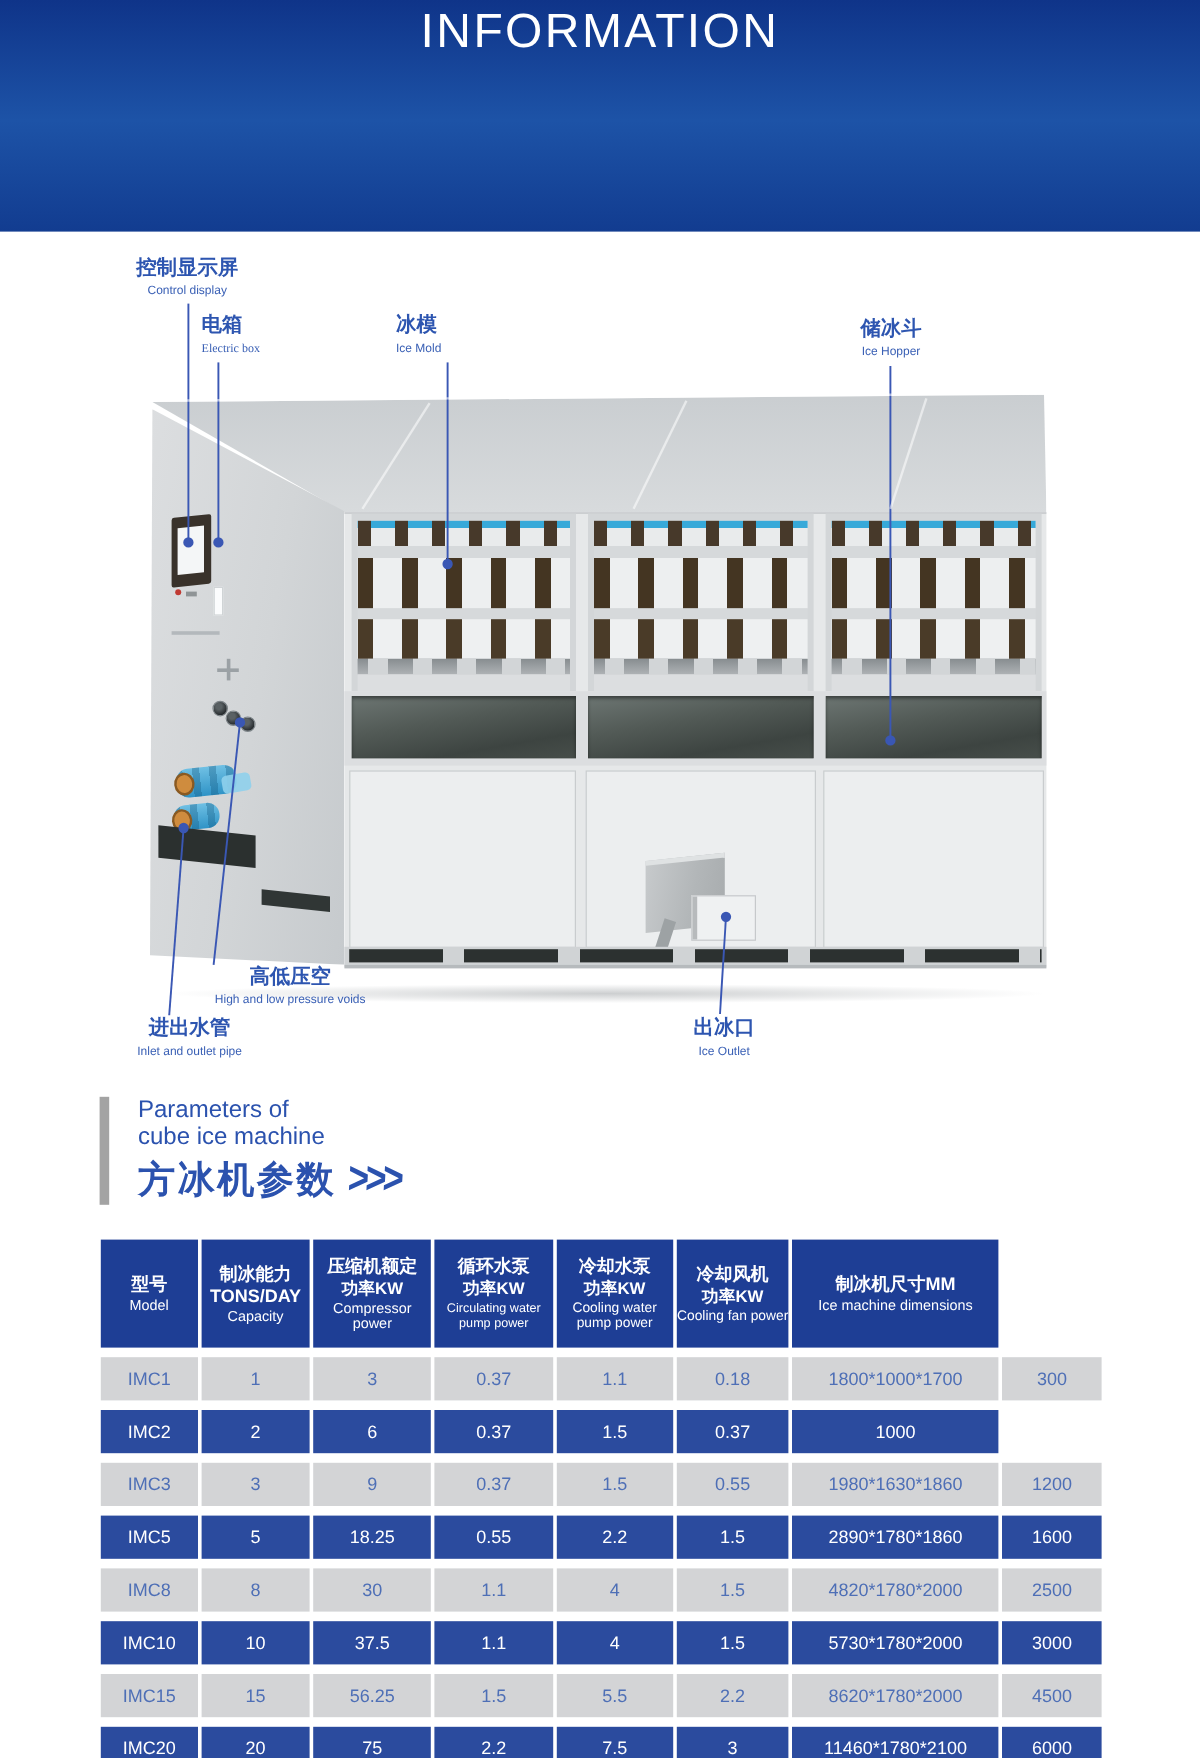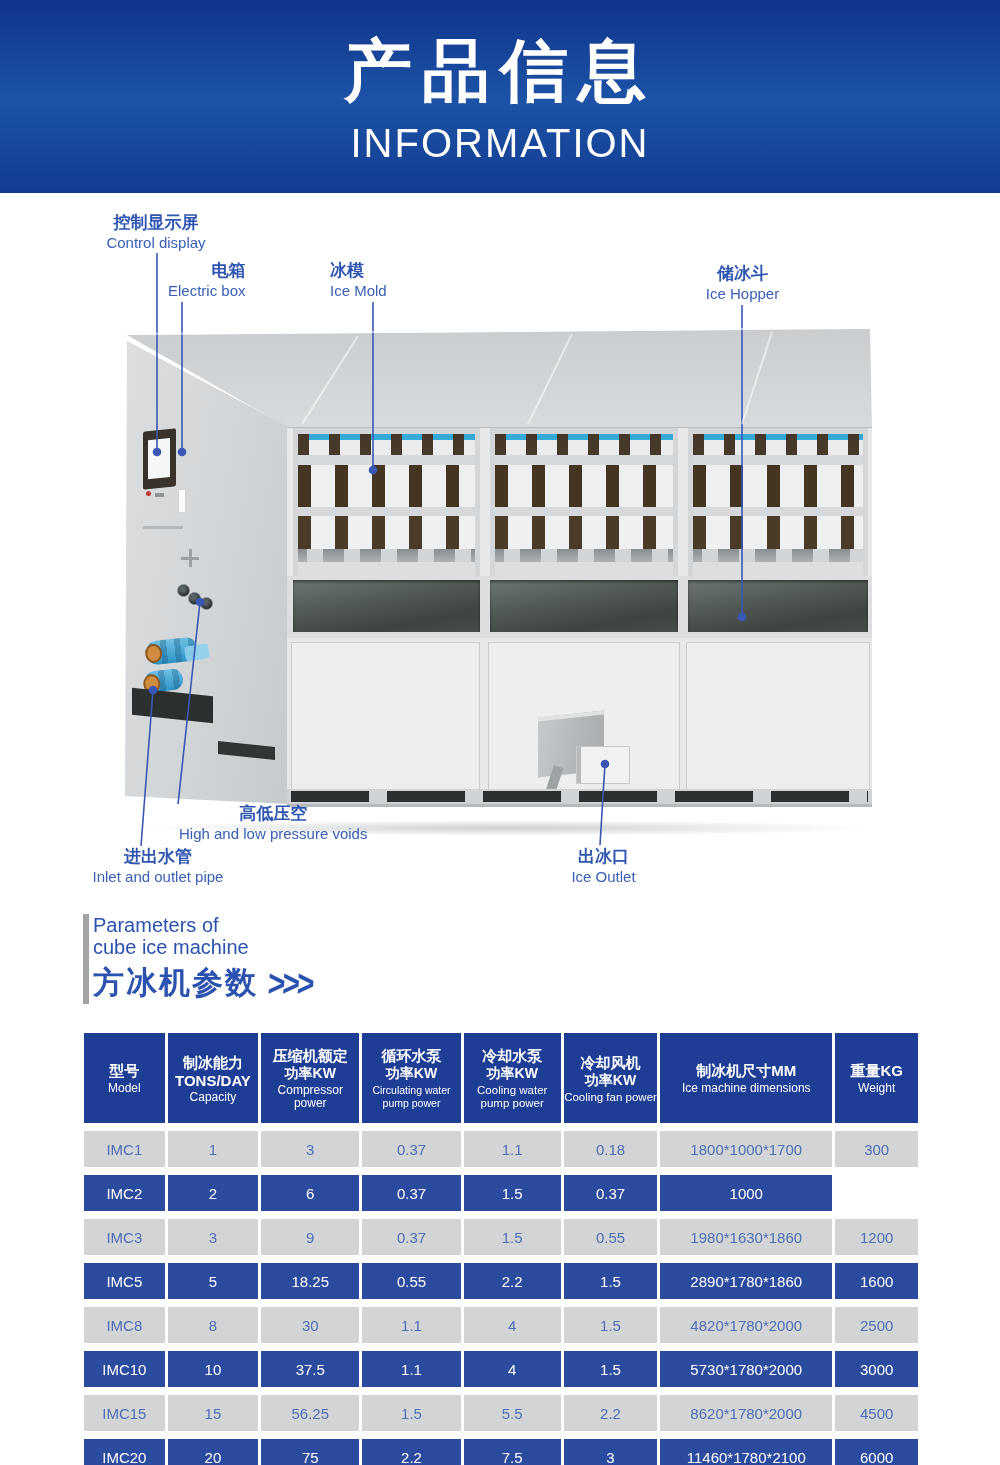--- a/index.html
+++ b/index.html
@@ -84,32 +84,32 @@
     box-shadow:inset 0 4px 0 #dfe2e3;transform:skewY(-6deg);}
   .outlet-leg{position:absolute;left:262px;top:338px;width:10px;height:30px;background:#9da2a4;transform:rotate(18deg);}
   .outlet-front{position:absolute;left:289px;top:318px;width:52px;height:36px;background:#eff1f2;
     border:1px solid #c6c9cb;box-shadow:inset 4px 0 0 #b7babc;}
   .machine-shadow{position:absolute;left:135px;top:820px;width:740px;height:16px;
     background:radial-gradient(ellipse at 50% 50%,rgba(110,116,120,.35),rgba(255,255,255,0) 70%);}
 
   
   .callout{position:absolute;line-height:19px;}
   .c-zh{font-size:17px;font-weight:700;color:#2d55b0;}
-  .c-en{font-size:15px;font-weight:400;color:#3a60b5;margin-top:1px;}
+  .c-en{font-size:10px;font-weight:400;color:#3a60b5;margin-top:1px;}
   #co-control{left:91px;top:213px;width:130px;text-align:center;}
-  #co-electric{left:168px;top:261px;text-align:right;}
+  #co-electric{left:168px;top:261px;text-align:left;font-family:Liberation Serif, serif;}
   #co-mold{left:330px;top:261px;width:84px;text-align:left;}
   #co-hopper{left:685px;top:264px;width:115px;text-align:center;}
   #co-pressure{left:179px;top:804px;text-align:center;}
   #co-inlet{left:84px;top:847px;width:148px;text-align:center;}
   #co-outlet{left:556px;top:847px;width:95px;text-align:center;}
   #diagram-lines{position:absolute;left:0;top:0;width:1000px;height:905px;pointer-events:none;}
 
   
-  #section-title{position:absolute;left:83px;top:914px;padding-left:4px;border-left:6px solid #a3a3a3;}
+  #section-title{position:absolute;left:83px;top:914px;padding-left:24px;border-left:8px solid #a3a3a3;}
   .st-en{font-size:20px;color:#2b52ae;line-height:22px;}
   .st-zh-row{display:flex;align-items:center;gap:10px;margin-top:4px;}
   .st-zh{font-size:31px;font-weight:700;color:#2b52ae;letter-spacing:2px;}
   .chevrons{display:inline-block;font-size:30px;font-weight:900;color:#2b52ae;
     letter-spacing:-3px;transform:scaleY(1.25) skewX(-4deg);}
 
   
   #param-table{position:absolute;left:84px;top:1033px;width:834px;}
   .thead,.trow{display:grid;grid-template-columns:83fr 93fr 101fr 101fr 100fr 96fr 177fr 85fr;gap:3px;}
   .hcell{background:#1e3e95;color:#fff;height:90px;display:flex;flex-direction:column;
@@ -122,21 +122,20 @@
   .hcell:nth-child(5) .h-en,.hcell:nth-child(6) .h-en{font-size:11.5px;}
   .trow{margin-top:8px;text-align:right;}
   .tcell{height:36px;display:flex;align-items:center;justify-content:center;font-size:15px;}
   .row-gray .tcell{background:#d3d4d6;color:#4e6fb6;}
   .row-blue .tcell{background:#2b4b9e;color:#fff;}
 </style>
 </head>
 <body>
 
 <div class="banner">
-  <div class="banner-zh">产品信息</div>
   <div class="banner-en">INFORMATION</div>
 </div>
 
 <div id="machine">
   <div class="top-face"></div>
 
   <div class="left-face">
     <div class="display-frame">
       <div class="display-screen"></div>
     </div>
@@ -297,25 +296,20 @@
     <div class="hcell">
       <div class="h-zh">冷却风机</div>
       <div class="h-zh2">功率KW</div>
       <div class="h-en">Cooling fan power</div>
     </div>
     <div class="hcell">
       <div class="h-zh">制冰机尺寸MM</div>
       <div class="h-zh2"></div>
       <div class="h-en">Ice machine dimensions</div>
     </div>
-    <div class="hcell">
-      <div class="h-zh">重量KG</div>
-      <div class="h-zh2"></div>
-      <div class="h-en">Weight</div>
-    </div>
   </div>
   <div>
       <div class="trow row-gray">
         <div class="tcell">IMC1</div>
         <div class="tcell">1</div>
         <div class="tcell">3</div>
         <div class="tcell">0.37</div>
         <div class="tcell">1.1</div>
         <div class="tcell">0.18</div>
         <div class="tcell">1800*1000*1700</div>

